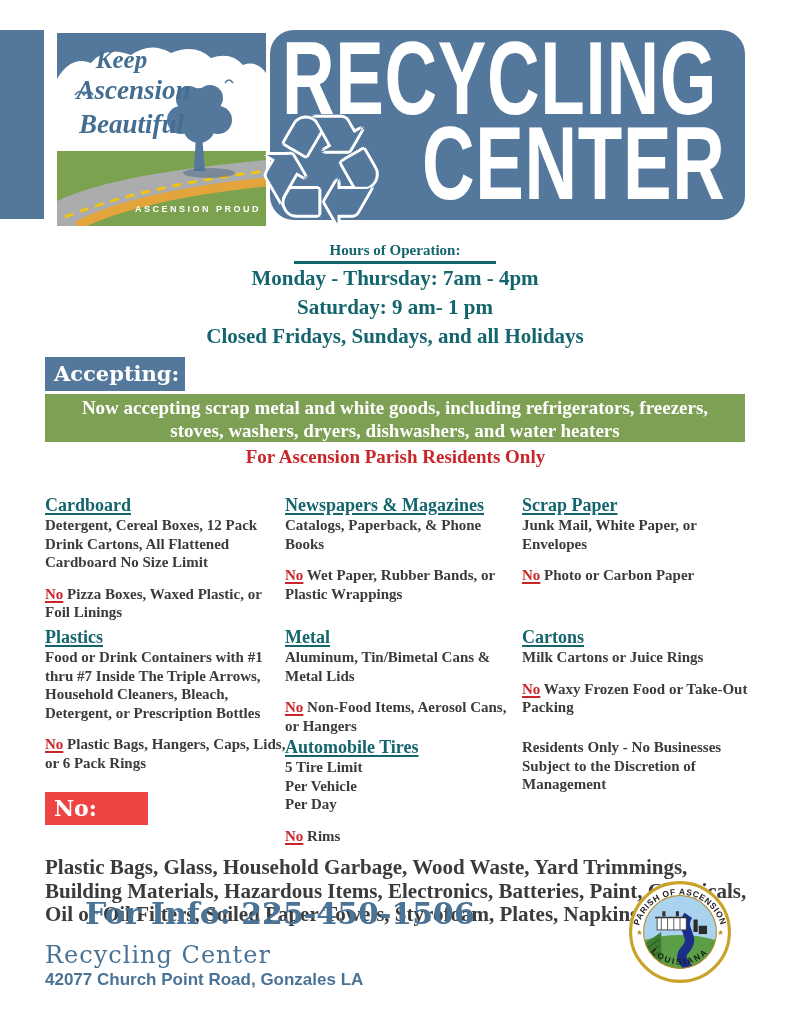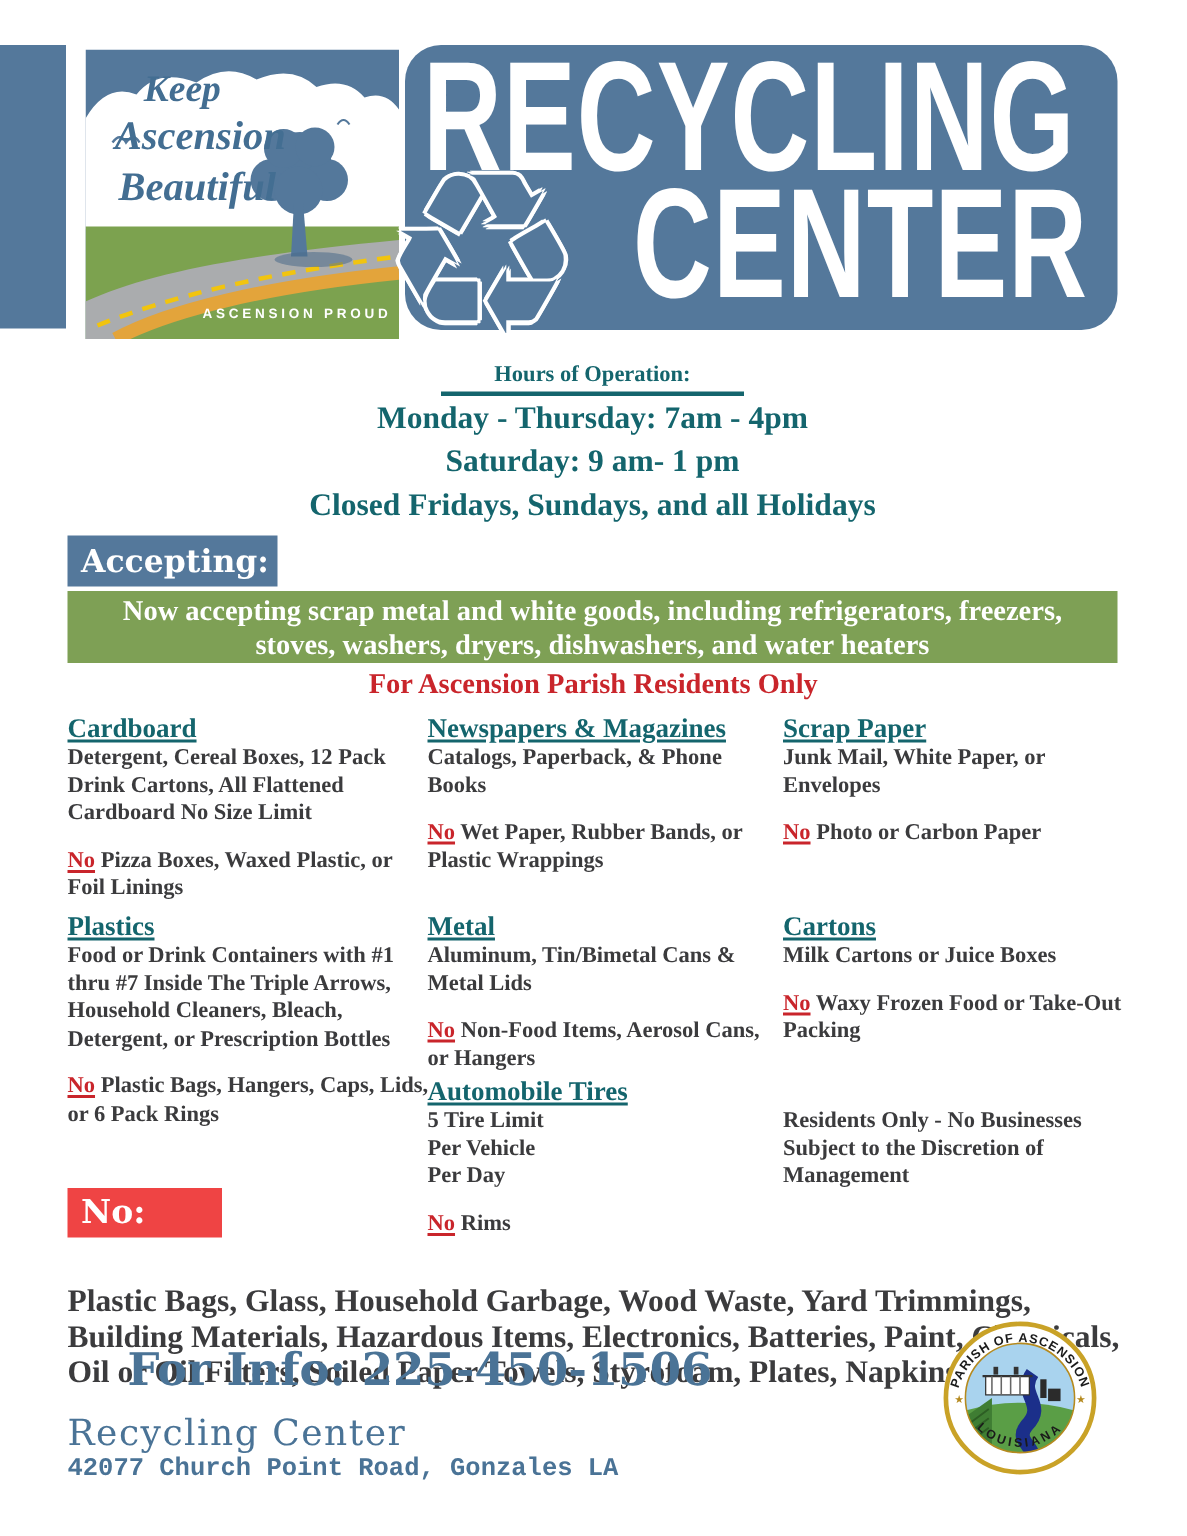--- a/index.html
+++ b/index.html
@@ -47,39 +47,39 @@
   .banner{left:45px;top:394px;width:700px;height:48px;background:var(--green);
       color:#fff;font-weight:bold;font-size:19px;line-height:23px;text-align:center;
       padding-top:2px;box-sizing:border-box;}
   .banner-inner{display:block;padding:0 28px;}
   .residents-line{left:0;top:446px;width:791px;text-align:center;color:var(--red);
       font-weight:bold;font-size:19px;}
 
   
   .cat{position:absolute;font-weight:bold;color:var(--dark);}
   .cat-h{color:var(--teal);font-size:18px;line-height:22px;text-decoration:underline;
-      text-decoration-thickness:2px;text-underline-offset:2px;}
+      text-decoration-thickness:2px;text-underline-offset:2px;margin-top:20px;}
   .cat-body{font-size:15px;line-height:18.5px;}
   .cat-no{margin-top:13px;}
   .no-word{color:var(--red);text-decoration:underline;text-decoration-thickness:2px;text-underline-offset:2px;}
   .note{position:absolute;font-weight:bold;color:var(--dark);font-size:15px;line-height:18.5px;}
 
   
   .no-box{left:45px;top:792px;width:103px;height:33px;background:#ef4444;}
   .no-box span{display:block;color:#fff;font-family:"DejaVu Serif",serif;font-weight:bold;
       font-size:22px;line-height:32px;padding-left:9px;}
   .no-list{left:45px;top:828px;width:712px;color:var(--dark);font-weight:bold;
       font-size:21px;line-height:23.5px;margin-top:28px;}
 
   
   .f-info{left:45px;top:897px;color:var(--footer);font-family:"DejaVu Serif",serif;
       font-weight:bold;font-size:30px;line-height:34px;margin-left:40px;}
   .f-name{left:45px;top:941px;color:var(--footer);font-family:"DejaVu Serif",serif;
       font-weight:normal;font-size:24px;line-height:28px;letter-spacing:1px;}
-  .f-addr{left:45px;top:970px;color:var(--footer);font-family:Liberation Mono, monospace;
+  .f-addr{left:45px;top:970px;color:var(--footer);font-family:Liberation Sans, sans-serif;
       font-weight:bold;font-size:17px;line-height:20px;}
   .seal{left:628px;top:880px;width:104px;height:104px;}
 </style>
 </head>
 <body>
 
 <div class="page">
 
   <div class="abs strip"></div>
 
@@ -171,21 +171,21 @@
     <div class="cat-h">Metal</div>
     <div class="cat-body">Aluminum, Tin/Bimetal Cans &amp; Metal Lids</div>
     <div class="cat-body cat-no">
       <span class="no-word">No</span>
       <span>Non-Food Items, Aerosol Cans, or Hangers</span>
     </div>
   </div>
 
   <div class="cat" style="left:522px;top:606px;width:230px">
     <div class="cat-h">Cartons</div>
-    <div class="cat-body">Milk Cartons or Juice Boxes</div>
+    <div class="cat-body">Milk Cartons or Juice Rings</div>
     <div class="cat-body cat-no">
       <span class="no-word">No</span>
       <span>Waxy Frozen Food or Take-Out Packing</span>
     </div>
   </div>
 
   <div class="cat" style="left:285px;top:716px;width:235px">
     <div class="cat-h">Automobile Tires</div>
     <div class="cat-body">5 Tire Limit</div>
     <div class="cat-body">Per Vehicle</div>

